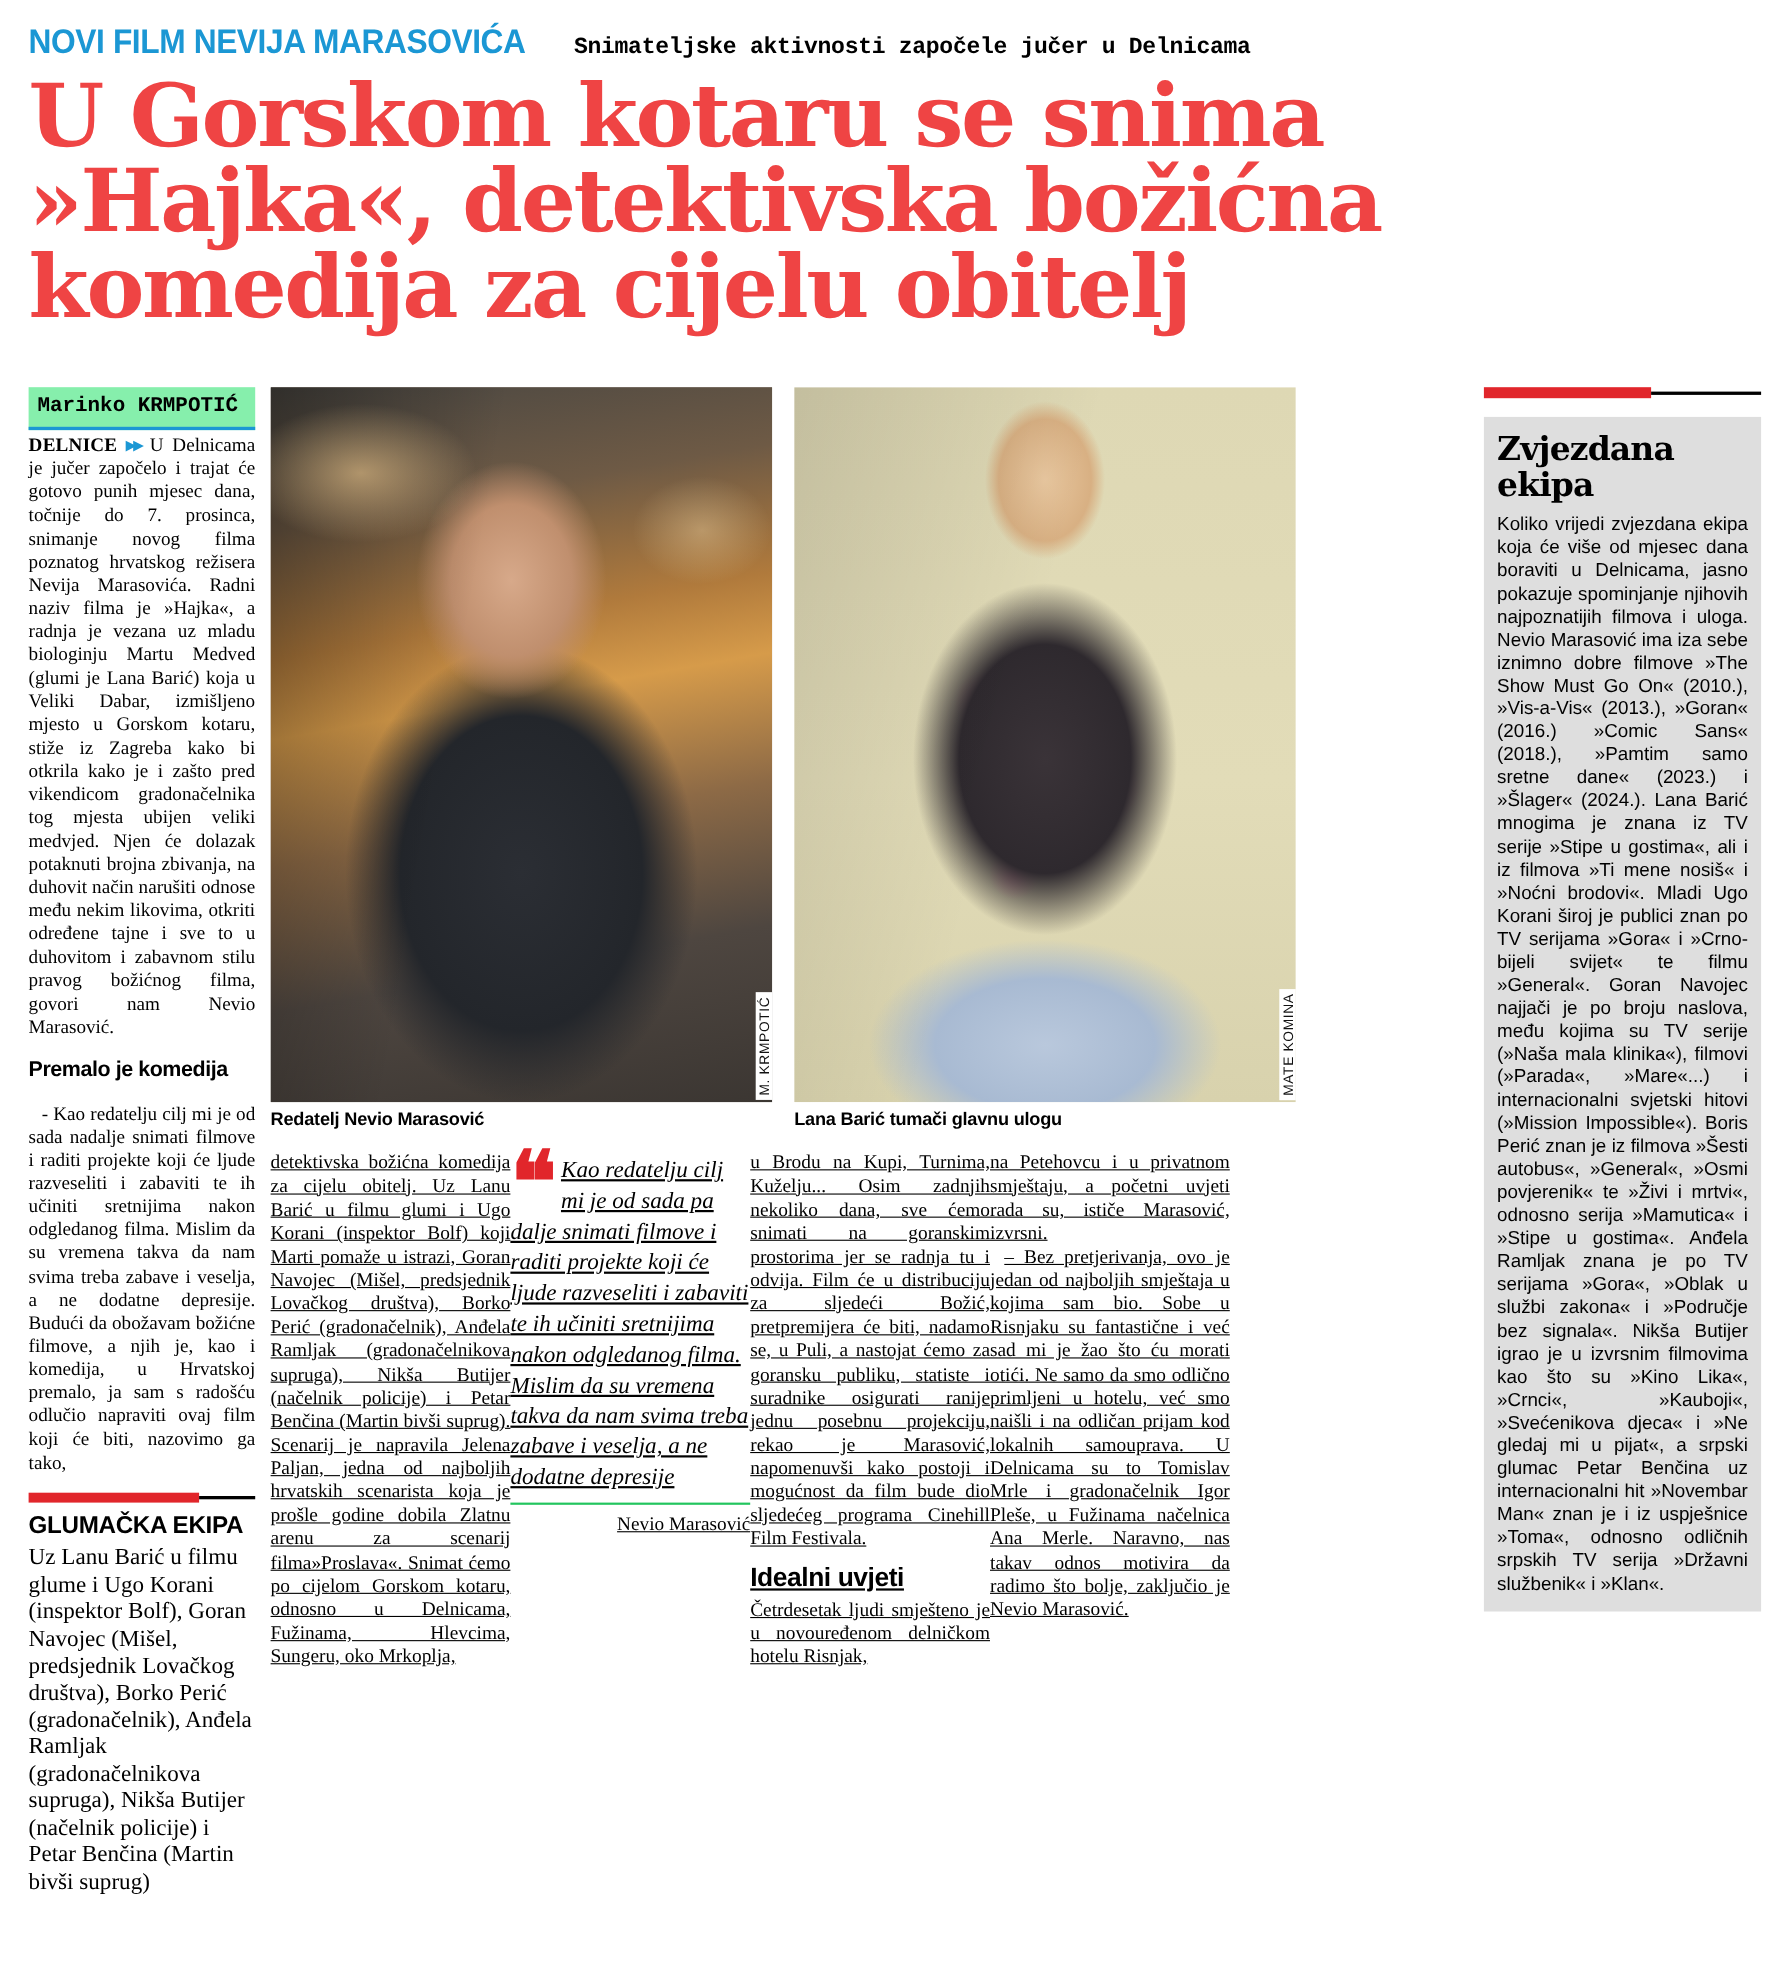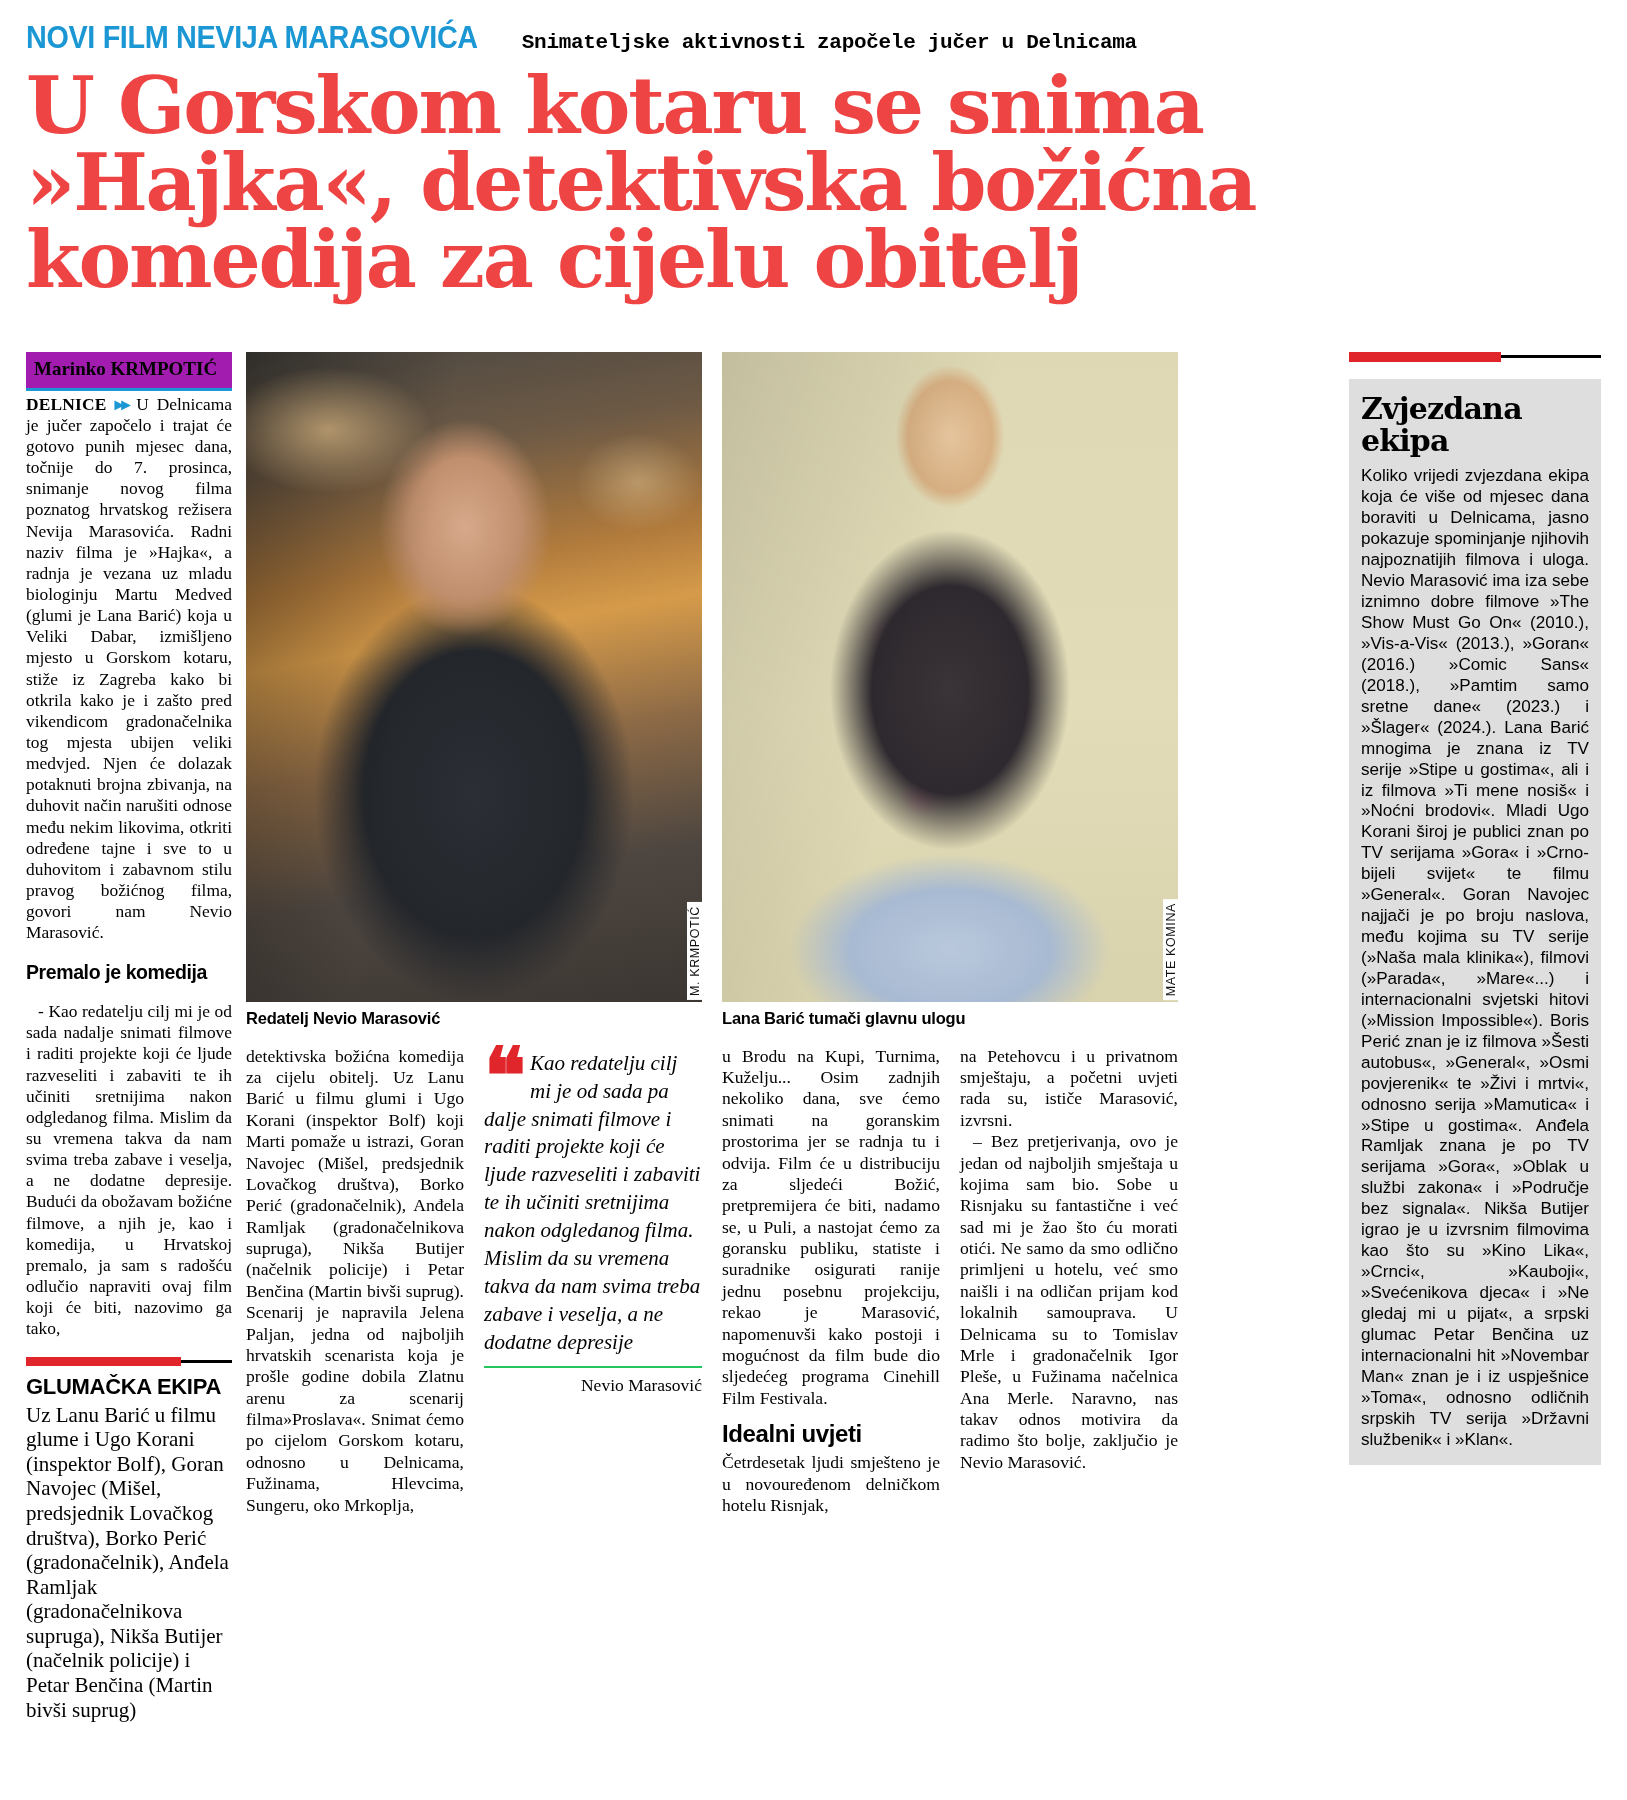--- a/index.html
+++ b/index.html
@@ -63,24 +63,24 @@
   .grid{
     position:relative;
     margin-top:18px;
     display:flex;
     gap:0;
   }
 
   
   .col1{ width:220px; flex:0 0 220px; padding-right:14px; }
   .byline-box{
-    background:#a21caf;
+    background:#86efac;
     border-bottom:3px solid #1b97d4;
     padding:6px 8px 8px 8px;
-    font-family:Liberation Serif, serif;
+    font-family:Liberation Mono, monospace;
     font-weight:bold;
     font-size:19px;
   }
   .p-intro{
     margin-top:3px;
     font-size:17.4px;
     line-height:1.215;
     text-align:justify;
     hyphens:auto;
   }
@@ -145,21 +145,21 @@
     font-size:16.5px;
     padding-top:7px;
     border-top:0;
     letter-spacing:-0.2px;
   }
 
   
   .textcols{
     margin-top:18px;
     display:flex;
-    gap:20px;
+    text-decoration:underline;
   }
   .tcol{ width:218px; flex:0 0 218px; font-size:17.6px; line-height:1.215; text-align:justify; hyphens:auto; }
   .tcol p{ margin:0; }
   .tcol p + p{ text-indent:13px; }
   .tsub{
     font-family:"Liberation Sans", sans-serif;
     font-weight:bold; font-size:24px;
     margin:10px 0 4px 0; letter-spacing:-0.4px;
     text-align:left;
   }

